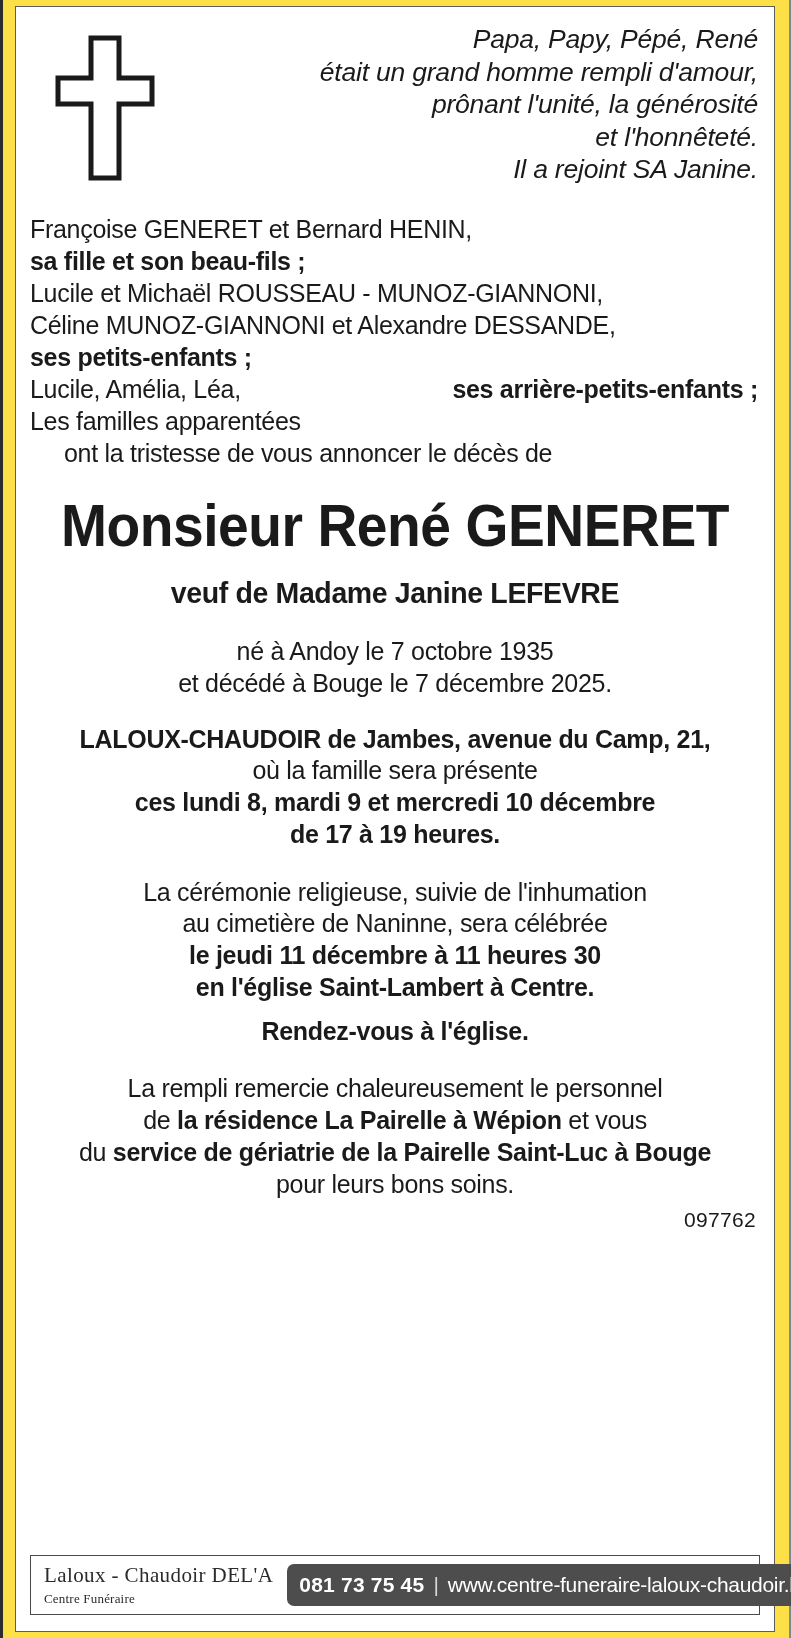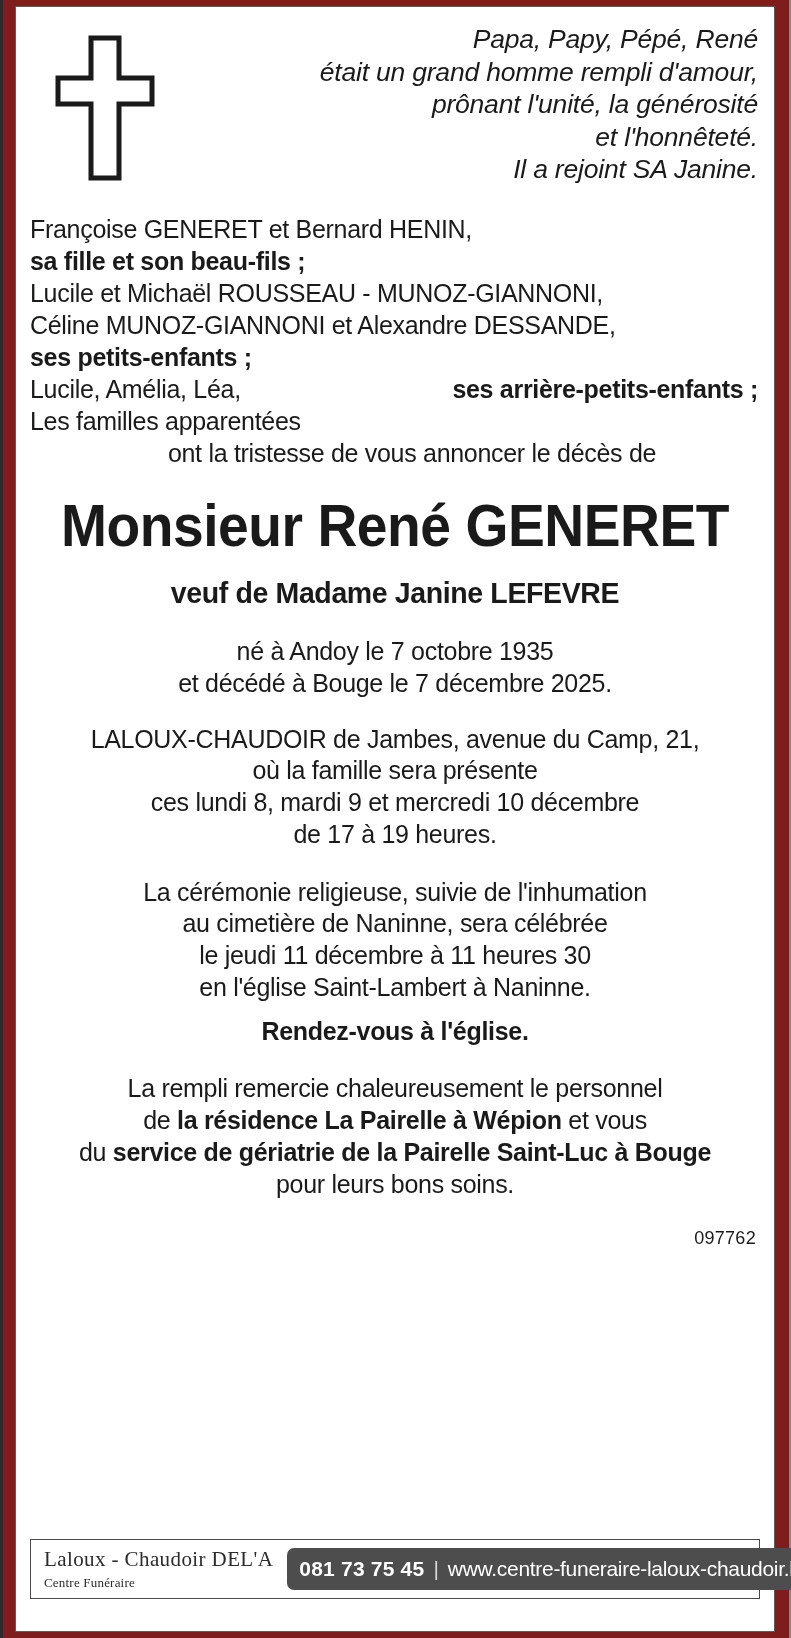--- a/index.html
+++ b/index.html
@@ -14,21 +14,21 @@
     color: #1a1a1a;
     overflow: hidden;
   }
 
   
   #notice {
     position: relative;
     width: 791px;
     height: 1638px;
     box-sizing: border-box;
-    background: #7f1d1d;          
+    background: #fde047;          
     border-left: 3px solid #2b2b2b;
     border-right: 2px solid #7d8b93;
     padding: 6px 14px 6px 12px;
   }
   #sheet {
     position: relative;
     width: 100%;
     height: 100%;
     box-sizing: border-box;
     background: #ffffff;
@@ -78,21 +78,21 @@
     font-weight: bold;
     white-space: nowrap;
   }
   .fam-split {
     display: flex;
     justify-content: space-between;
     align-items: baseline;
     white-space: nowrap;
   }
   .fam-split .rel { font-weight: bold; padding-right: 2px; }
-  .fam-indent { display: block; padding-left: 34px; white-space: nowrap; text-align: center; }
+  .fam-indent { display: block; padding-left: 34px; white-space: nowrap; }
 
   
   .deceased {
     text-align: center;
     margin-top: 26px;
   }
   .deceased-name {
     font-family: "Liberation Sans Narrow", "Liberation Sans", sans-serif;
     font-weight: bold;
     font-size: 60px;
@@ -113,42 +113,42 @@
 
   
   .block {
     text-align: center;
     font-size: 25px;
     line-height: 1.27;
     letter-spacing: -0.3px;
     margin-top: 22px;
   }
   .block .ln { display: block; white-space: nowrap; }
-  .block .b { font-weight: normal; }
+  .block .b { font-weight: bold; }
   b.inline { font-weight: bold; }
 
   .block-dates { margin-top: 26px; }
   .block-repose { margin-top: 24px; }
   .block-ceremony { margin-top: 26px; }
   .block-rdv { margin-top: 12px; font-weight: bold; }
   .block-thanks { margin-top: 26px; }
 
   
   .ref {
     text-align: right;
-    font-size: 18px;
-    margin-top: 28px;
+    font-size: 21px;
+    margin-top: 8px;
     padding-right: 4px;
     letter-spacing: 0.3px;
   }
 
   
   .footer {
     margin-top: auto;
-    margin-bottom: 32px;
+    margin-bottom: 16px;
     border: 1px solid #4a4a4a;
     background: #ffffff;
     display: flex;
     align-items: center;
     padding: 7px 9px;
     gap: 10px;
   }
   .brand {
     flex: 0 0 auto;
     font-family: "Liberation Serif", serif;
@@ -232,21 +232,21 @@
       <span class="ln b">LALOUX-CHAUDOIR de Jambes, avenue du Camp, 21,</span>
       <span class="ln">où la famille sera présente</span>
       <span class="ln b">ces lundi 8, mardi 9 et mercredi 10 décembre</span>
       <span class="ln b">de 17 à 19 heures.</span>
     </div>
 
     <div class="block block-ceremony">
       <span class="ln">La cérémonie religieuse, suivie de l'inhumation</span>
       <span class="ln">au cimetière de Naninne, sera célébrée</span>
       <span class="ln b">le jeudi 11 décembre à 11 heures 30</span>
-      <span class="ln b">en l'église Saint-Lambert à Naninne.</span>
+      <span class="ln b">en l'église Saint-Lambert à Centre.</span>
     </div>
 
     <div class="block block-rdv">
       <span class="ln">Rendez-vous à l'église.</span>
     </div>
 
     <div class="block block-thanks">
       <span class="ln">La rempli remercie chaleureusement le personnel</span>
       <span class="ln"><span>de </span><b class="inline">la résidence La Pairelle à Wépion</b><span> et vous</span></span>
       <span class="ln"><span>du </span><b class="inline">service de gériatrie de la Pairelle Saint-Luc à Bouge</b></span>

